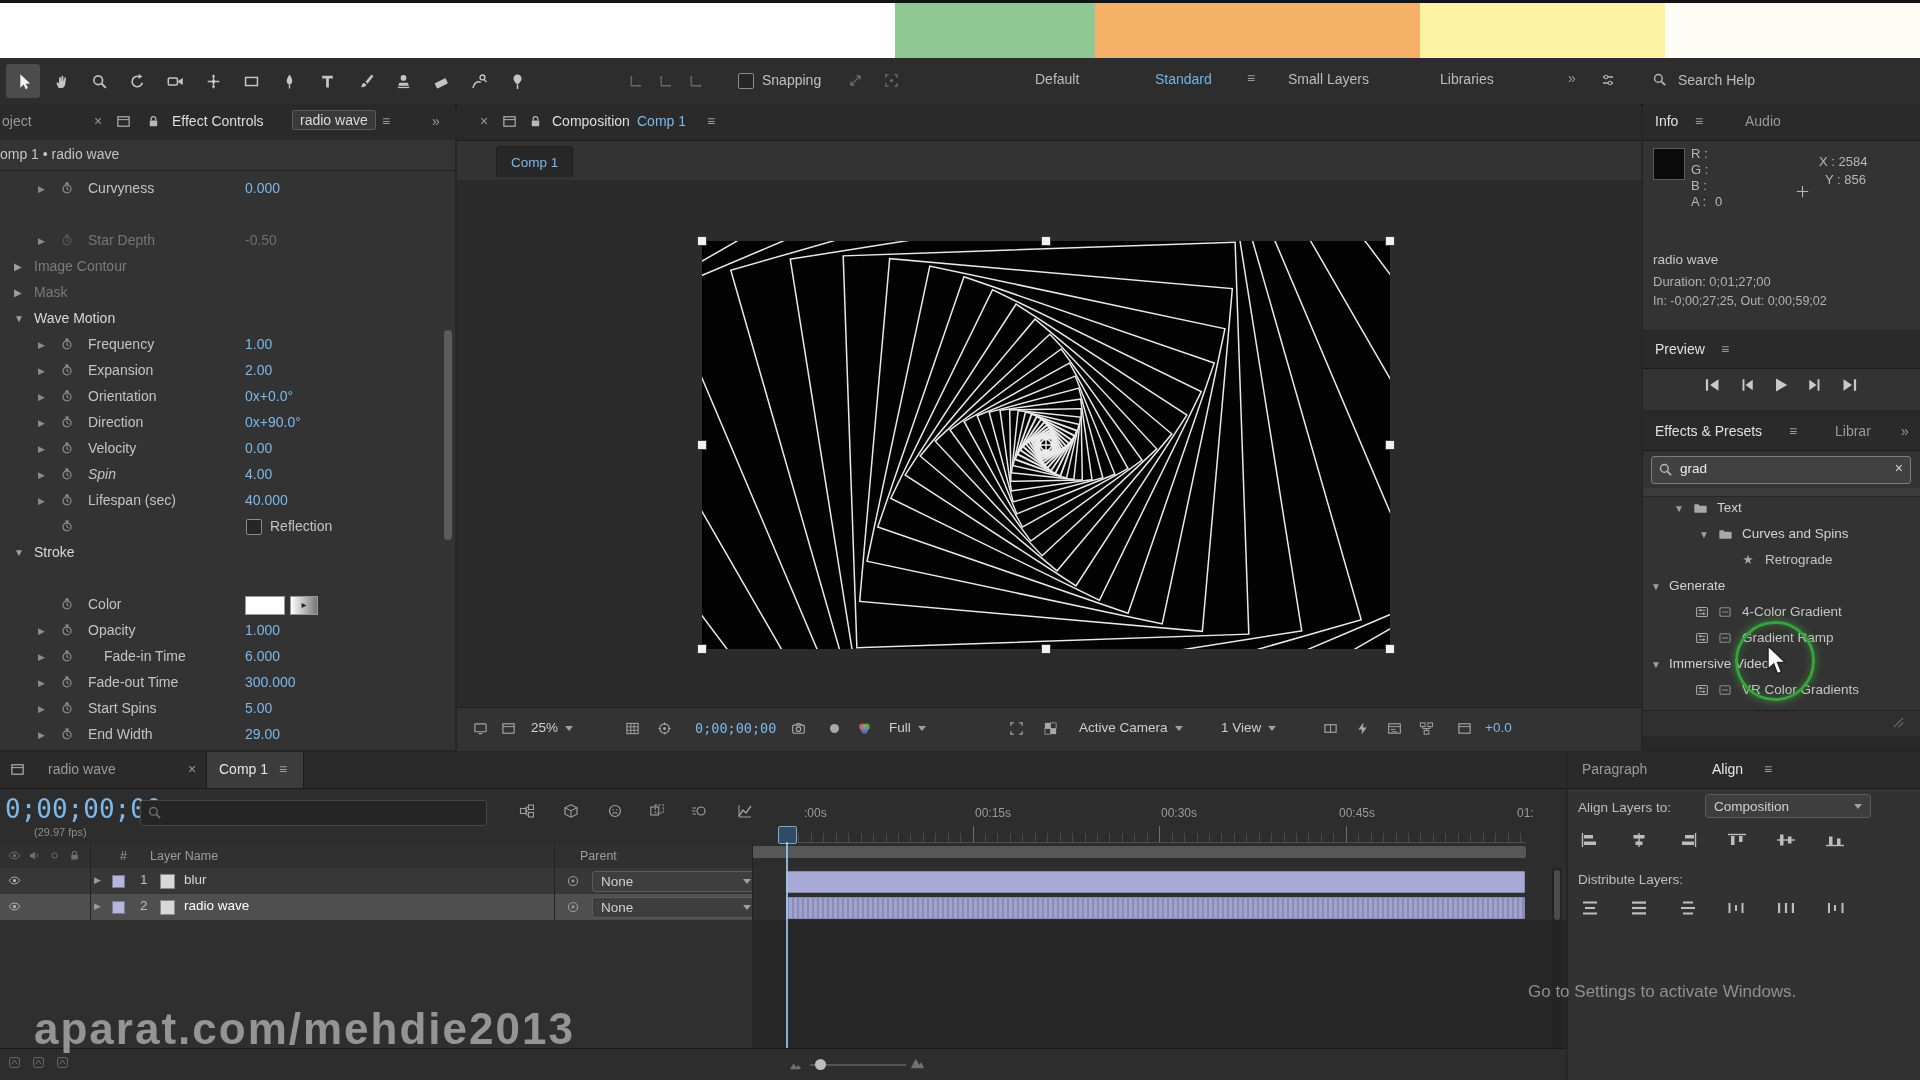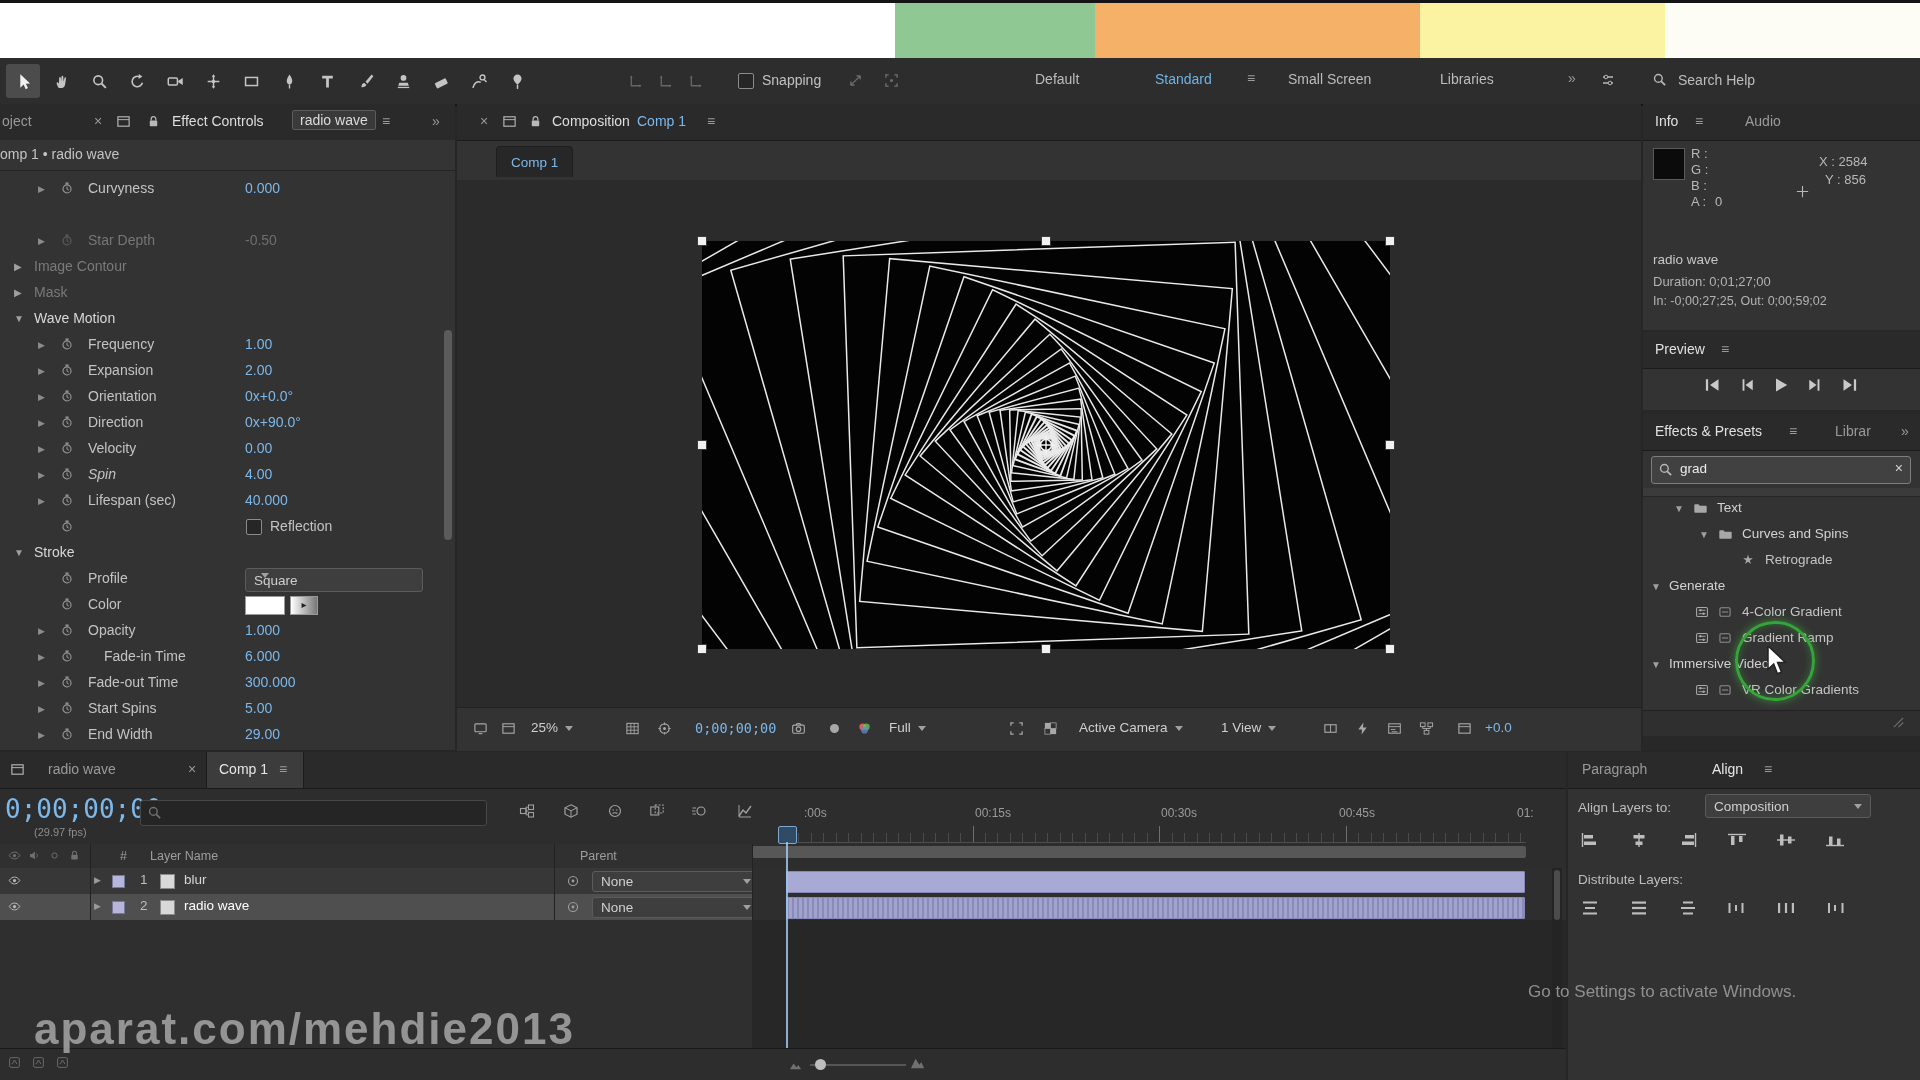--- a/index.html
+++ b/index.html
@@ -190,21 +190,21 @@
       </span>
     <span id="snap-b" class="abs icon dim" style="left:884px;top:15px;">
         <svg width="15" height="15" viewBox="0 0 16 16">
           <path d="M2 5V2H5M11 2H14V5M14 11V14H11M5 14H2V11" fill="none" stroke="currentColor" stroke-width="1.4"></path>
           <circle cx="8" cy="8" r="1.6" fill="currentColor"></circle>
         </svg>
       </span>
     <div id="workspaces">
         <span class="ws" style="left: 1035px;">Default</span>
         <span class="ws active" style="left: 1155px;">Standard</span>
-        <span class="ws" style="left: 1288px;">Small Screen</span>
+        <span class="ws" style="left: 1288px;">Small Layers</span>
         <span class="ws" style="left: 1440px;">Libraries</span>
       </div>
     <span class="abs glyph" style="left:1247px;top:12px;">≡</span>
     <span class="abs glyph" style="left:1568px;top:12px;">»</span>
     <span id="ws-settings" class="abs icon" style="left:1600px;top:14px;">
         <svg width="16" height="16" viewBox="0 0 16 16">
           <path d="M3 5H13M3 11H13" stroke="currentColor" stroke-width="1.3"></path>
           <circle cx="6" cy="5" r="1.8" fill="#2d2d2d" stroke="currentColor"></circle>
           <circle cx="10" cy="11" r="1.8" fill="#2d2d2d" stroke="currentColor"></circle>
         </svg>
@@ -371,34 +371,20 @@
               <path d="M8 6.4V9.2L10 10.4" fill="none" stroke="currentColor" stroke-width="1.1"></path>
               <path d="M6.2 2.4H9.8M8 2.4V4.2" stroke="currentColor" stroke-width="1.2"></path>
             </svg>
           </span>
           <span class="cb" style="position: absolute; left: 246px; top: 5px;"></span>
           <span style="left: 270px; color: rgb(195, 195, 195);">Reflection</span>
         </div>
         <div class="ec-row" style="top: 370px;">
           <span style="left: 14px; font-size: 10px; color: rgb(159, 159, 159); top: 7px;">▼</span>
           <span style="left: 34px; color: rgb(216, 216, 216);">Stroke</span>
-        </div>
-        <div class="ec-row" style="top: 396px;">
-          <span class="icon abs" style="left: 60px; top: 5px; color: rgb(156, 156, 156);">
-            <svg width="14" height="14" viewBox="0 0 16 16">
-              <circle cx="8" cy="9" r="4.6" fill="none" stroke="currentColor" stroke-width="1.2"></circle>
-              <path d="M8 6.4V9.2L10 10.4" fill="none" stroke="currentColor" stroke-width="1.1"></path>
-              <path d="M6.2 2.4H9.8M8 2.4V4.2" stroke="currentColor" stroke-width="1.2"></path>
-            </svg>
-          </span>
-          <span style="left: 88px; color: rgb(195, 195, 195);">Profile</span>
-          <div class="ddbox" style="left: 245px; top: 2px; width: 160px;">
-            <span>Square</span>
-            <span class="caret"></span>
-          </div>
         </div>
         <div class="ec-row" style="top: 422px;">
           <span class="icon abs" style="left: 60px; top: 5px; color: rgb(156, 156, 156);">
             <svg width="14" height="14" viewBox="0 0 16 16">
               <circle cx="8" cy="9" r="4.6" fill="none" stroke="currentColor" stroke-width="1.2"></circle>
               <path d="M8 6.4V9.2L10 10.4" fill="none" stroke="currentColor" stroke-width="1.1"></path>
               <path d="M6.2 2.4H9.8M8 2.4V4.2" stroke="currentColor" stroke-width="1.2"></path>
             </svg>
           </span>
           <span style="left: 88px; color: rgb(195, 195, 195);">Color</span>

